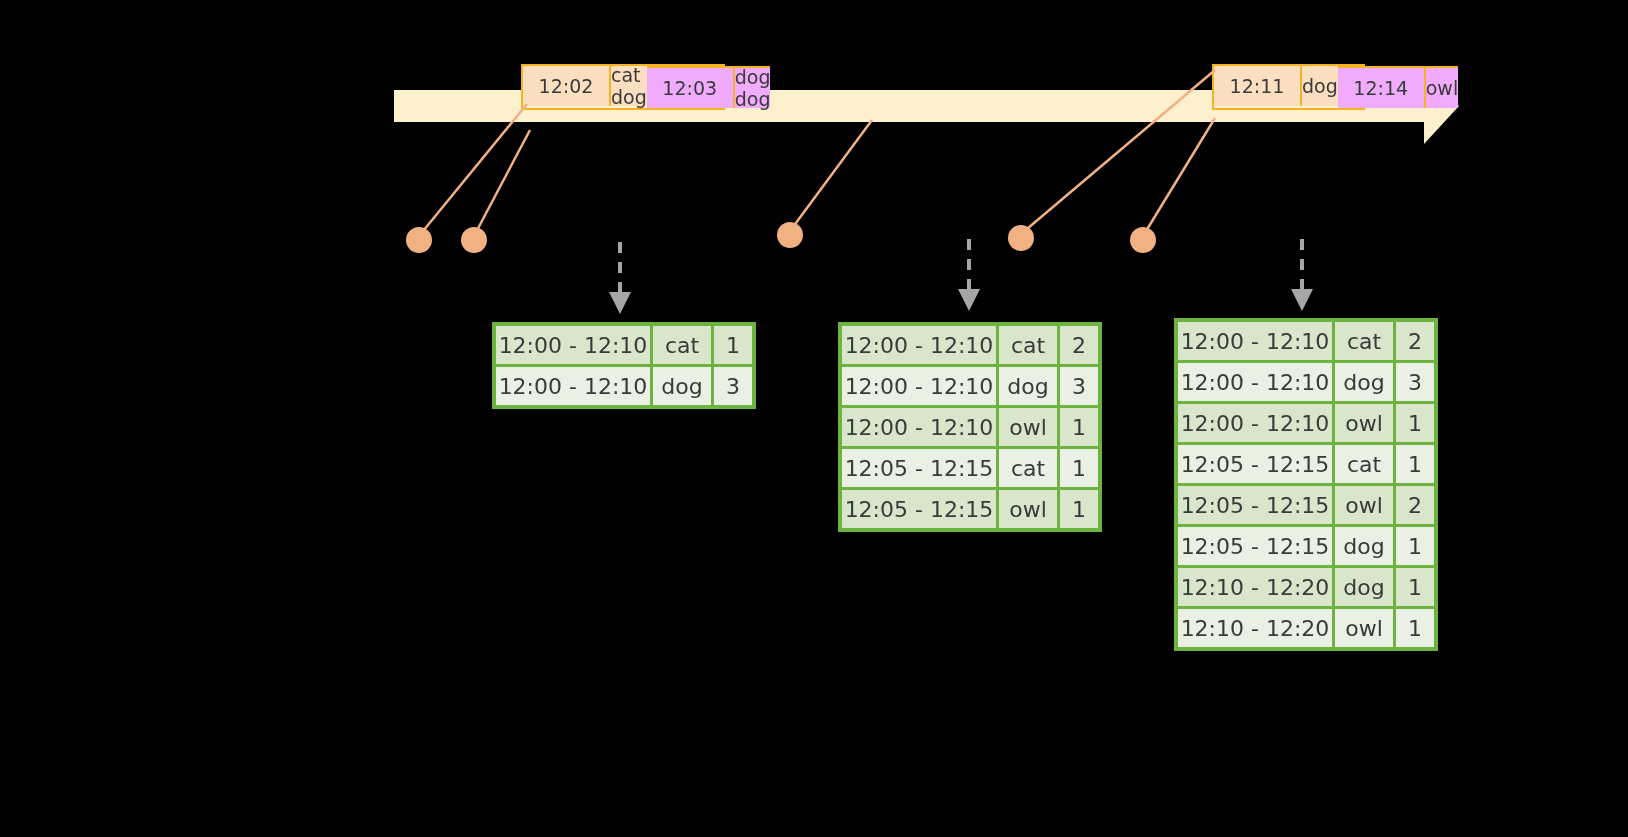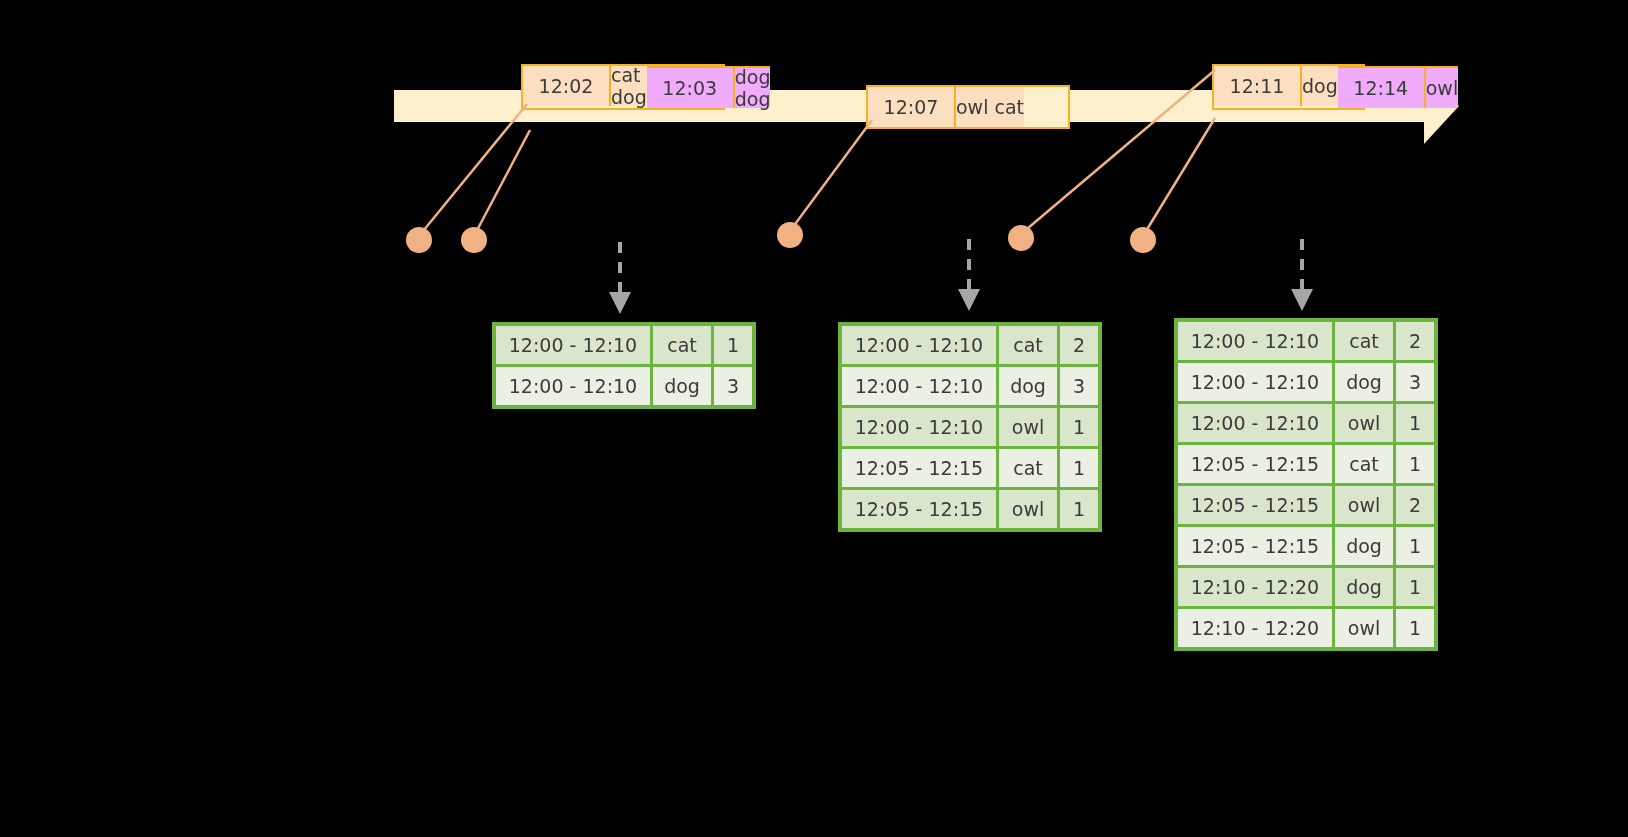--- a/index.html
+++ b/index.html
@@ -122,21 +122,21 @@
   }
   .rrow {
     display: flex;
     gap: 3px;
     height: 36px;
   }
   .rcell {
     display: flex;
     align-items: center;
     justify-content: center;
-    font-size: 19px;
+    font-size: 22px;
     box-sizing: border-box;
   }
   .rrow.shade .rcell { background: #d9e6cc; }
   .rrow.plain .rcell { background: #eaf0e3; }
   .c-window { width: 180px; }
   .c-word   { width: 60px; }
   .c-count  { width: 36px; }
 
   #table-1 { left: 492px; top: 322px; }
   #table-2 { left: 838px; top: 322px; }
@@ -169,26 +169,20 @@
     <div class="evt-row shade">
       <div class="evt-time">12:02</div>
       <div class="evt-text">cat dog</div>
     </div>
     <div class="evt-row plain">
       <div class="evt-time">12:03</div>
       <div class="evt-text">dog dog</div>
     </div>
   </div>
 
-  <div class="evt" id="evt-2">
-    <div class="evt-row shade">
-      <div class="evt-time">12:07</div>
-      <div class="evt-text">owl cat</div>
-    </div>
-  </div>
 
   <div class="evt" id="evt-3">
     <div class="evt-row shade">
       <div class="evt-time">12:11</div>
       <div class="evt-text">dog</div>
     </div>
     <div class="evt-row plain">
       <div class="evt-time">12:14</div>
       <div class="evt-text">owl</div>
     </div>

